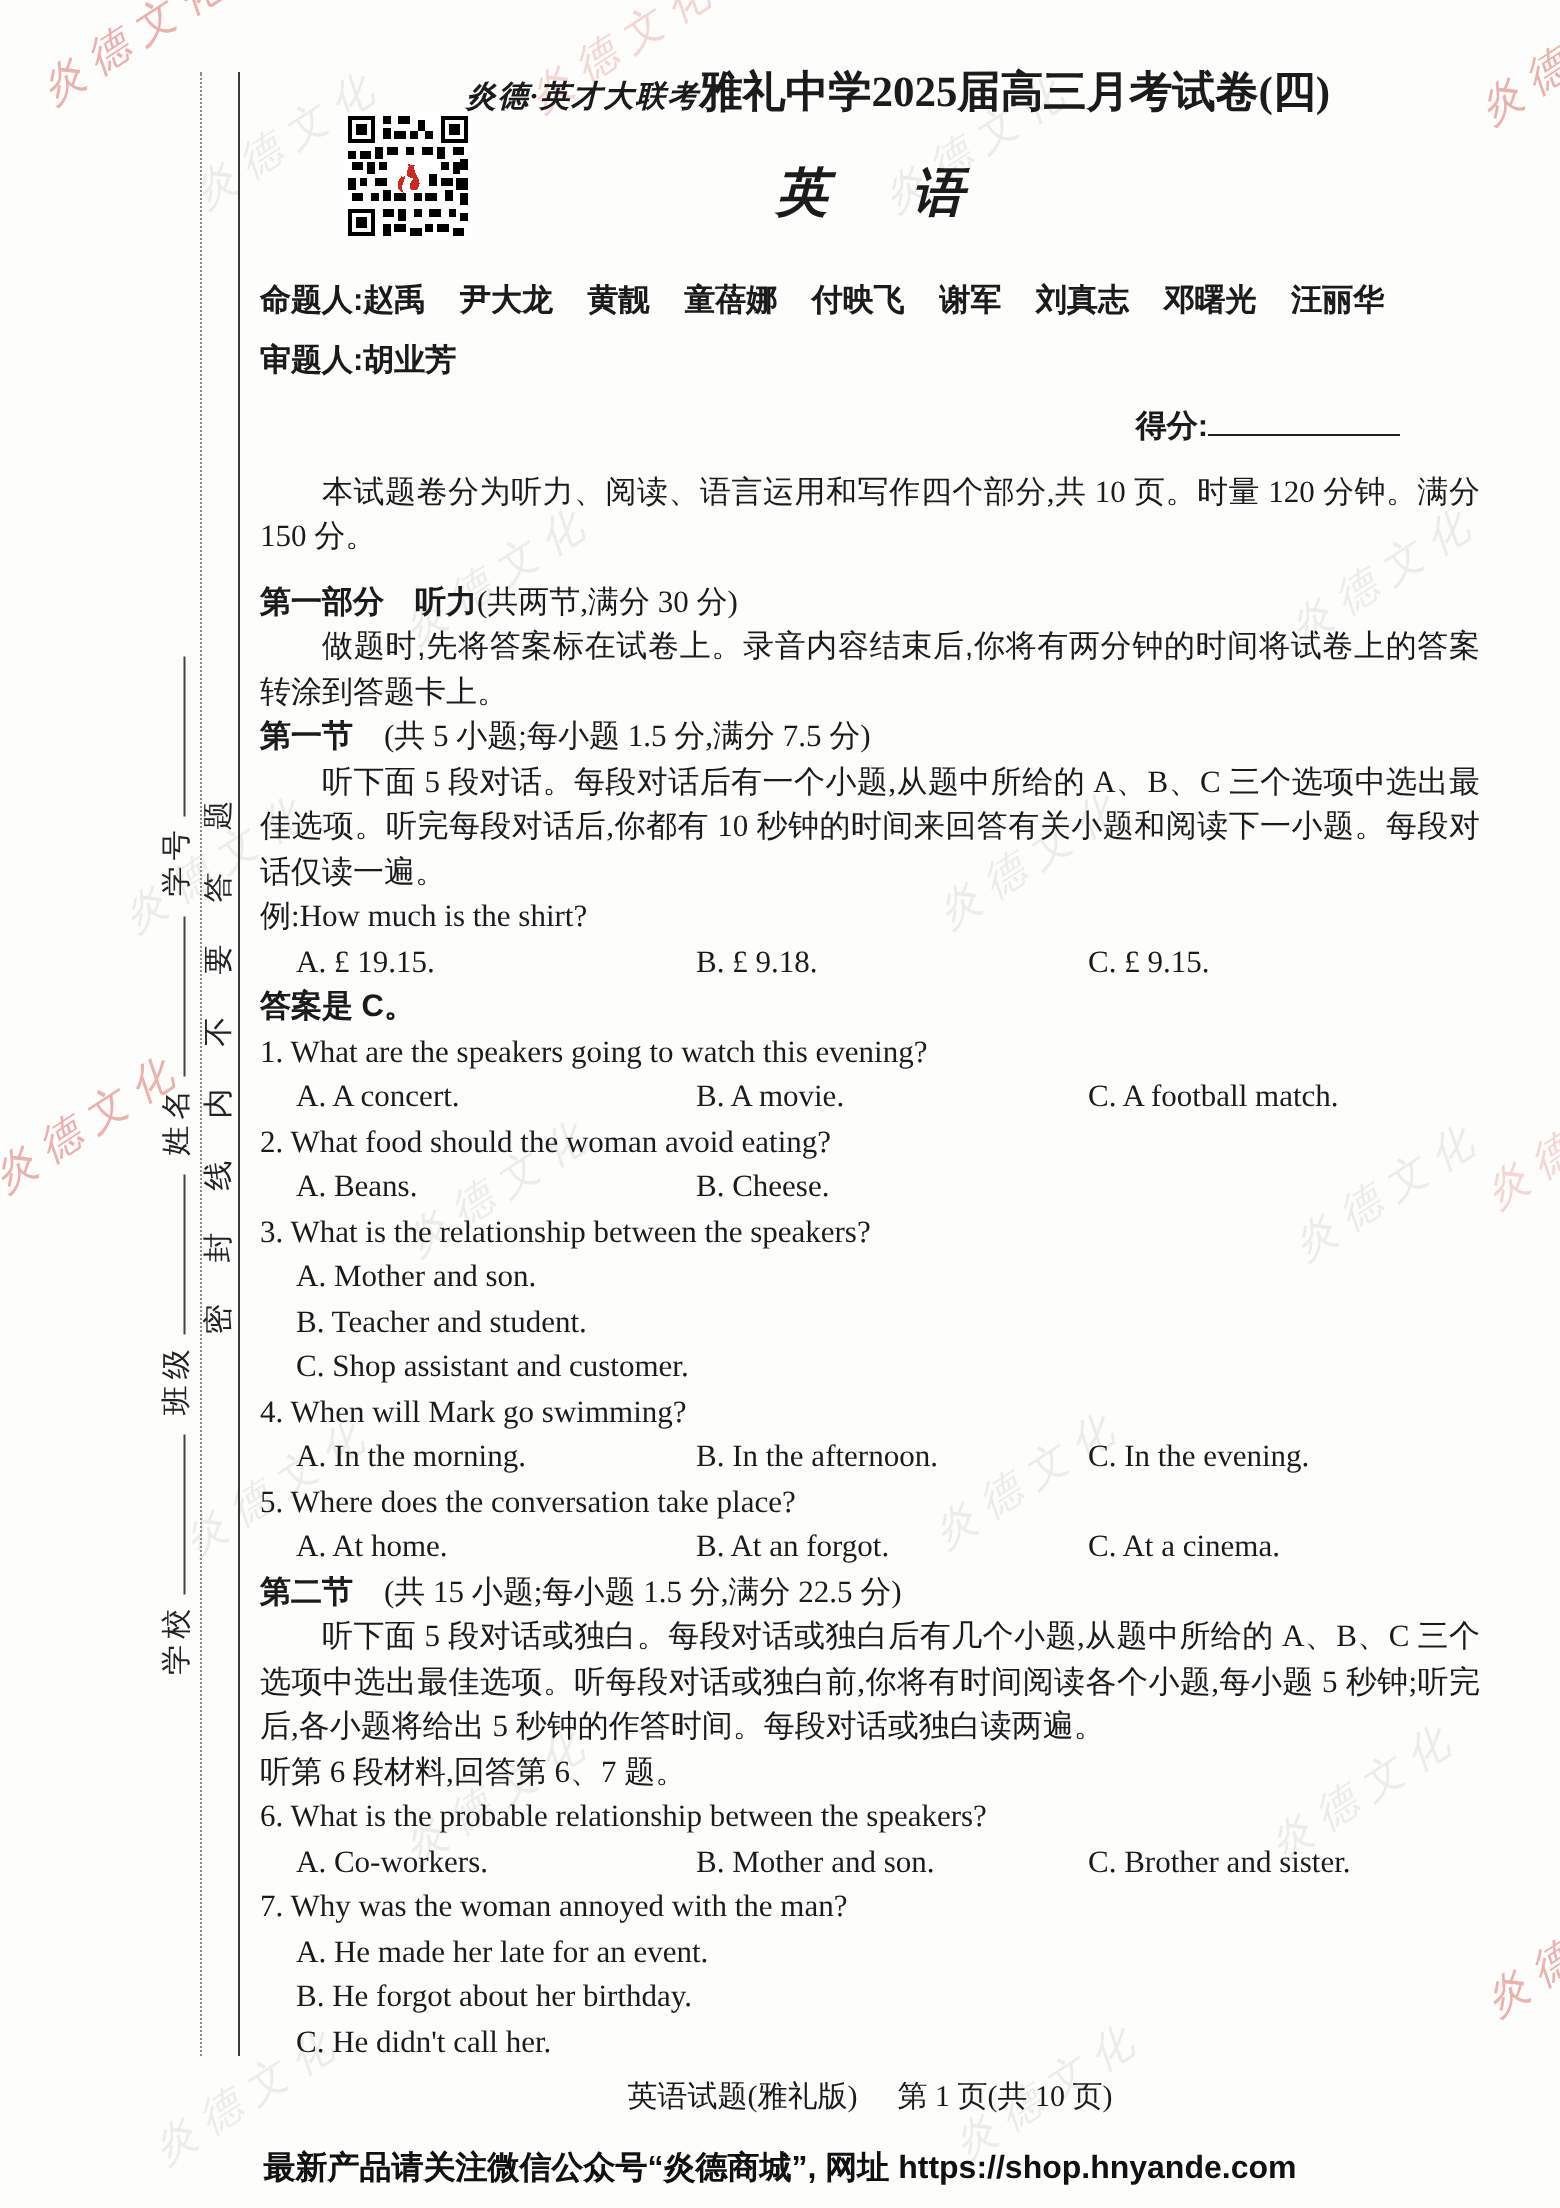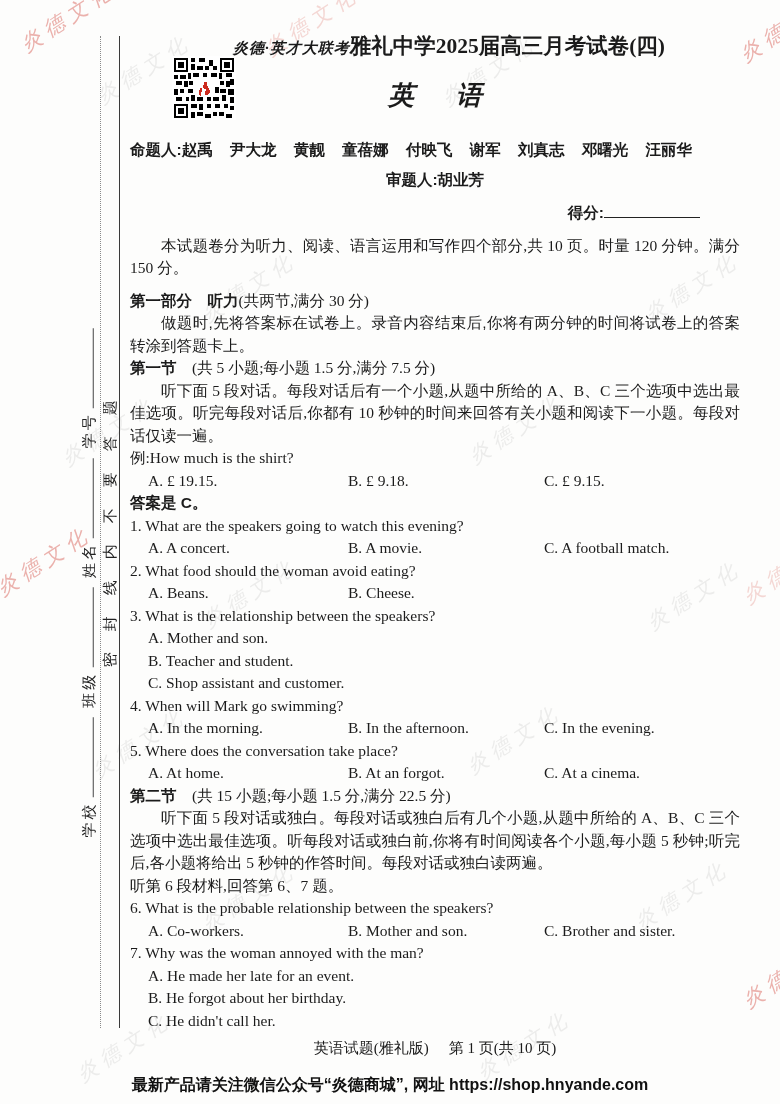--- a/index.html
+++ b/index.html
@@ -27,21 +27,21 @@
   .v-seal { left:-190px; top:512px; letter-spacing:21px; }
   
   .content { position:absolute; left:130px; top:0; width:610px; z-index:1; }
   .hei { font-family:"Liberation Sans","DejaVu Sans",sans-serif; font-weight:700; }
   .exam-title { margin-top:31px; text-align:center; font-size:21.5px; line-height:30px; font-weight:700; }
   .exam-title .brand { font-weight:900; font-size:15px; font-style:italic; letter-spacing:1px;margin-left:28px; }
   .qr { position:absolute; left:42px; top:56px; width:64px; height:64px; }
   .subject { margin-top:16px; text-align:center; font-size:26px; font-weight:900;
              letter-spacing:42px; padding-left:42px; line-height:34px;font-style:italic; }
   .setters { margin-top:26px; font-size:15.5px; word-spacing:13px; }
-  .reviewer { margin-top:7px; text-align:center; font-size:15.5px; }
+  .reviewer { margin-top:7px; text-align:left; font-size:15.5px; }
   .score { margin-top:11px; text-align:right; padding-right:40px; font-size:15.5px; }
   .score-line { display:inline-block; width:96px; height:5px; border-bottom:1.3px solid #222; }
   .para { text-align:justify; text-indent:2em; }
   .mt { margin-top:10px; }
   .sec-h { margin-top:0; }
   .kai { font-weight:400; }
   .q-line {}
   .opt-row { display:flex; padding-left:18px; }
   .opt-row .o1 { width:200px; } .opt-row .o2 { width:196px; } .opt-row .o3 { flex:1; }
   .opt-stack { padding-left:18px; }

